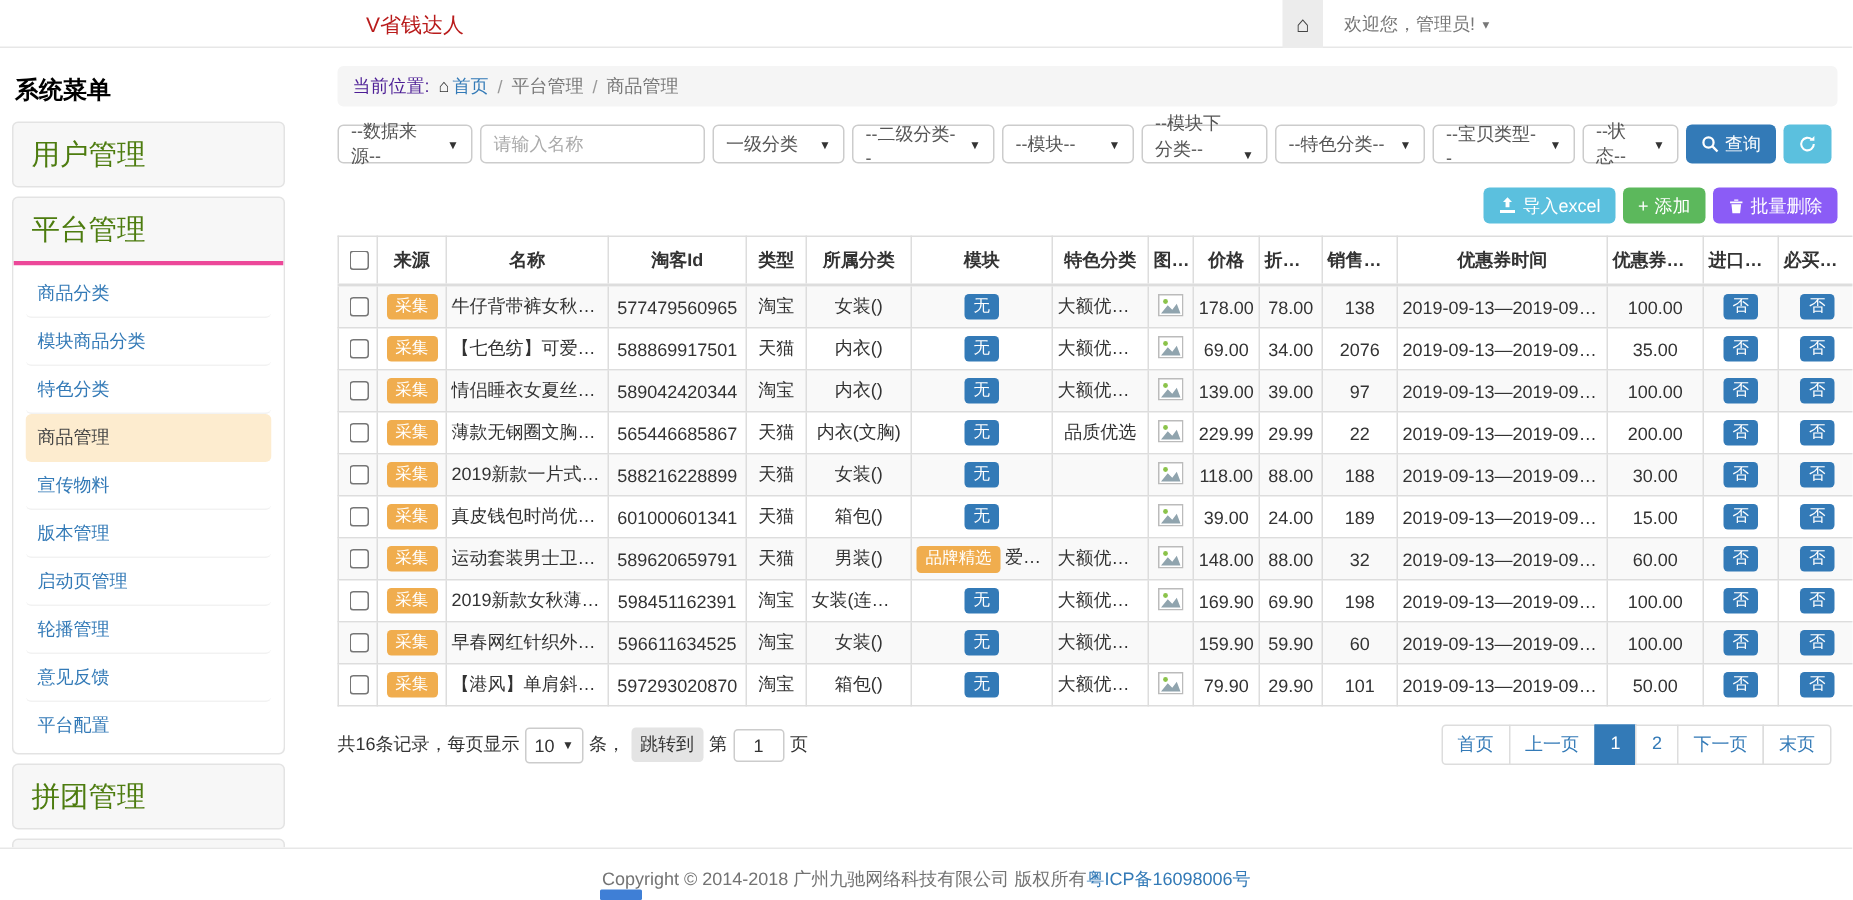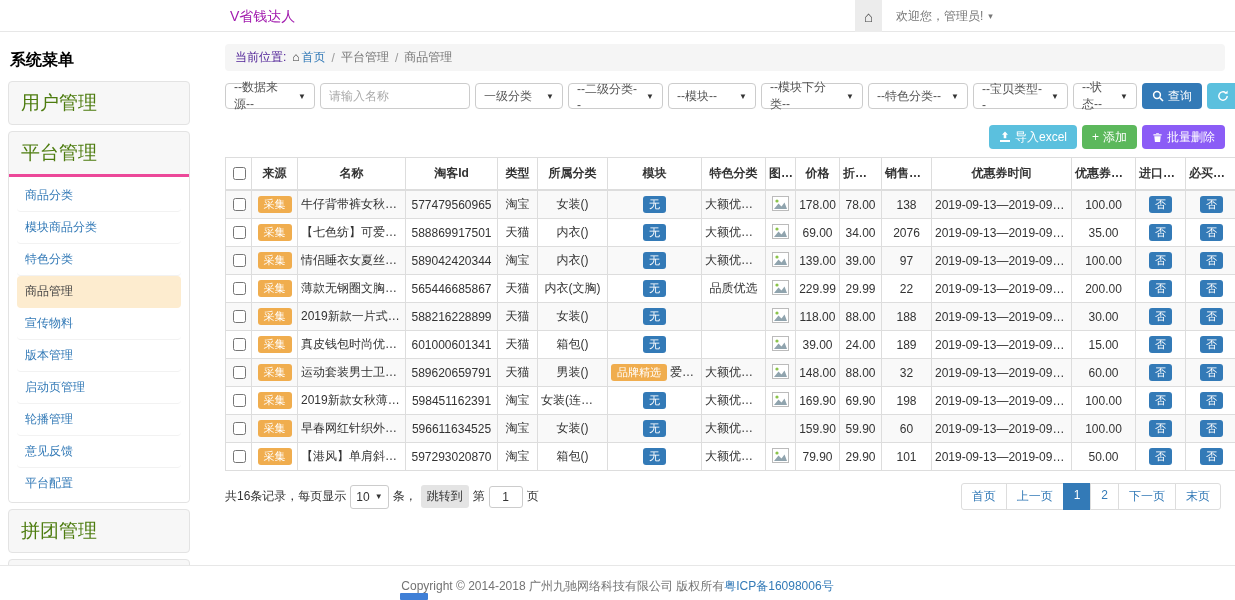--- a/index.html
+++ b/index.html
@@ -1,20 +1,20 @@
 <!DOCTYPE html>
 <html><head>
 <meta charset="utf-8">
 <style>
   * { box-sizing: border-box; }
   body { margin:0; width:1235px; height:600px; overflow:hidden; position:relative;
          font-family:"Liberation Sans","DejaVu Sans",sans-serif; font-size:12px; color:#333; background:#fff; }
   
   .topbar { height:32px; border-bottom:1px solid #e7e7e7; position:relative; background:#fff; }
-  .brand { position:absolute; left:230px; top:0; line-height:32px; font-size:14px; color:#a21caf; }
+  .brand { position:absolute; left:244px; top:0; line-height:32px; font-size:14px; color:#b91c1c; }
   .topbar-right { position:absolute; left:855px; top:0; height:32px; display:flex; align-items:stretch; }
   .home-btn { width:27px; background:#ececec; display:flex; align-items:center; justify-content:center;
               font-size:15px; color:#444; cursor:pointer; }
   .welcome { display:flex; align-items:center; padding:0 14px; color:#777; gap:5px; cursor:pointer; }
   .caret-down { font-size:9px; color:#777; }
   
   .layout { display:flex; height:533px; overflow:hidden; }
   .sidebar { width:182px; margin:12px 0 0 8px; flex:none; }
   .sidebar-title { color:#000000; font-size:16px; font-weight:bold; margin:6px 0 10px 2px; }
   .panel { border:1px solid #e3e3e3; border-radius:4px; background:#f7f7f7; margin-bottom:6px; }
@@ -142,21 +142,21 @@
           <span class="sel-caret">▼</span>
         </div>
         <div class="ctrl select" style="width: 95px;">
           <span>--二级分类--</span>
           <span class="sel-caret">▼</span>
         </div>
         <div class="ctrl select" style="width: 88px;">
           <span>--模块--</span>
           <span class="sel-caret">▼</span>
         </div>
-        <div class="ctrl select" style="width: 102px;">
+        <div class="ctrl select" style="width: 84px; align-items: flex-end;">
           <span>--模块下分类--</span>
           <span class="sel-caret">▼</span>
         </div>
         <div class="ctrl select" style="width: 100px;">
           <span>--特色分类--</span>
           <span class="sel-caret">▼</span>
         </div>
         <div class="ctrl select" style="width: 95px;">
           <span>--宝贝类型--</span>
           <span class="sel-caret">▼</span>

